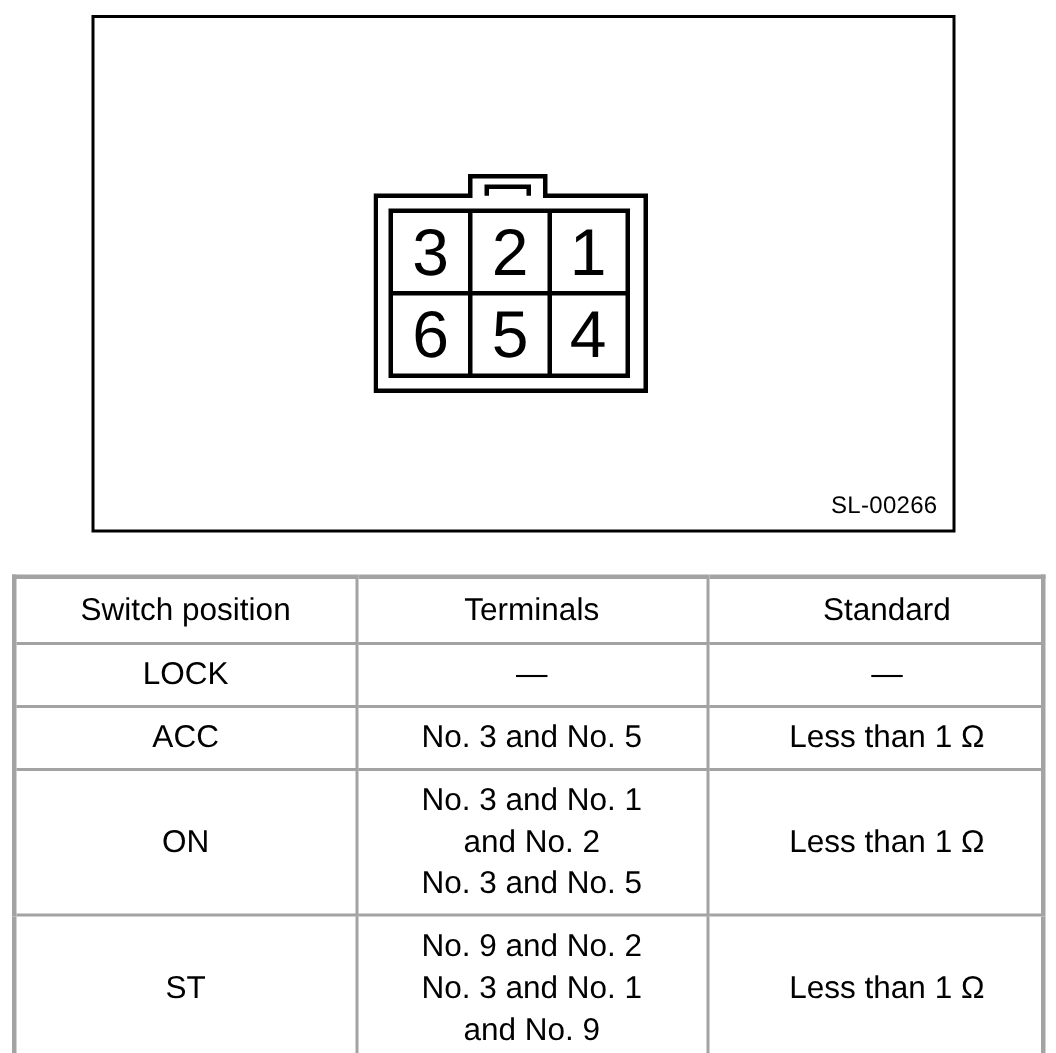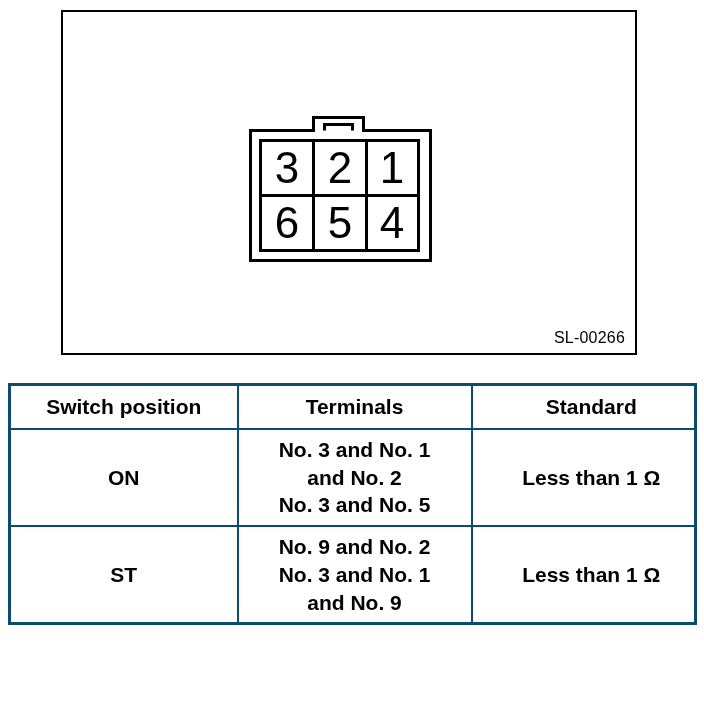--- a/index.html
+++ b/index.html
@@ -57,24 +57,24 @@
     border-collapse: collapse;
     table-layout: fixed;
     background: #fff;
   }
   #spec-table col.c1 { width: 228px; }
   #spec-table col.c2 { width: 234px; }
   #spec-table col.c3 { width: 224px; }
 
   #spec-table th,
   #spec-table td {
-    border: 2px solid #0c4a6e;
+    border: 2px solid #a3a3a3;
     text-align: center;
     vertical-align: middle;
-    font-weight: bold;
+    font-weight: normal;
     font-size: 21px;
     line-height: 1.32;
     padding: 6px 4px;
   }
   #spec-table tr.header-row th { height: 30px; }
   #spec-table tr.single-row td { height: 28px; }
   #spec-table tr.multi-row td { height: 82px; }
 
   
   #spec-table {
@@ -140,21 +140,35 @@
       <col class="c3">
   </colgroup>
   <thead>
     <tr class="header-row">
       <th>Switch position</th>
       <th>Terminals</th>
       <th>Standard</th>
     </tr>
   </thead>
   <tbody>
+    <tr class="single-row">
+      <td>LOCK</td>
+      <td class="dash-cell">
+        <span class="terminal-line">—</span>
+      </td>
+      <td class="dash-cell">—</td>
+    </tr>
 
+    <tr class="single-row">
+      <td>ACC</td>
+      <td>
+        <span class="terminal-line">No. 3 and No. 5</span>
+      </td>
+      <td>Less than 1 Ω</td>
+    </tr>
 
     <tr class="multi-row">
       <td>ON</td>
       <td>
         <span class="terminal-line">No. 3 and No. 1</span>
         <span class="terminal-line">and No. 2</span>
         <span class="terminal-line">No. 3 and No. 5</span>
       </td>
       <td>Less than 1 Ω</td>
     </tr>

